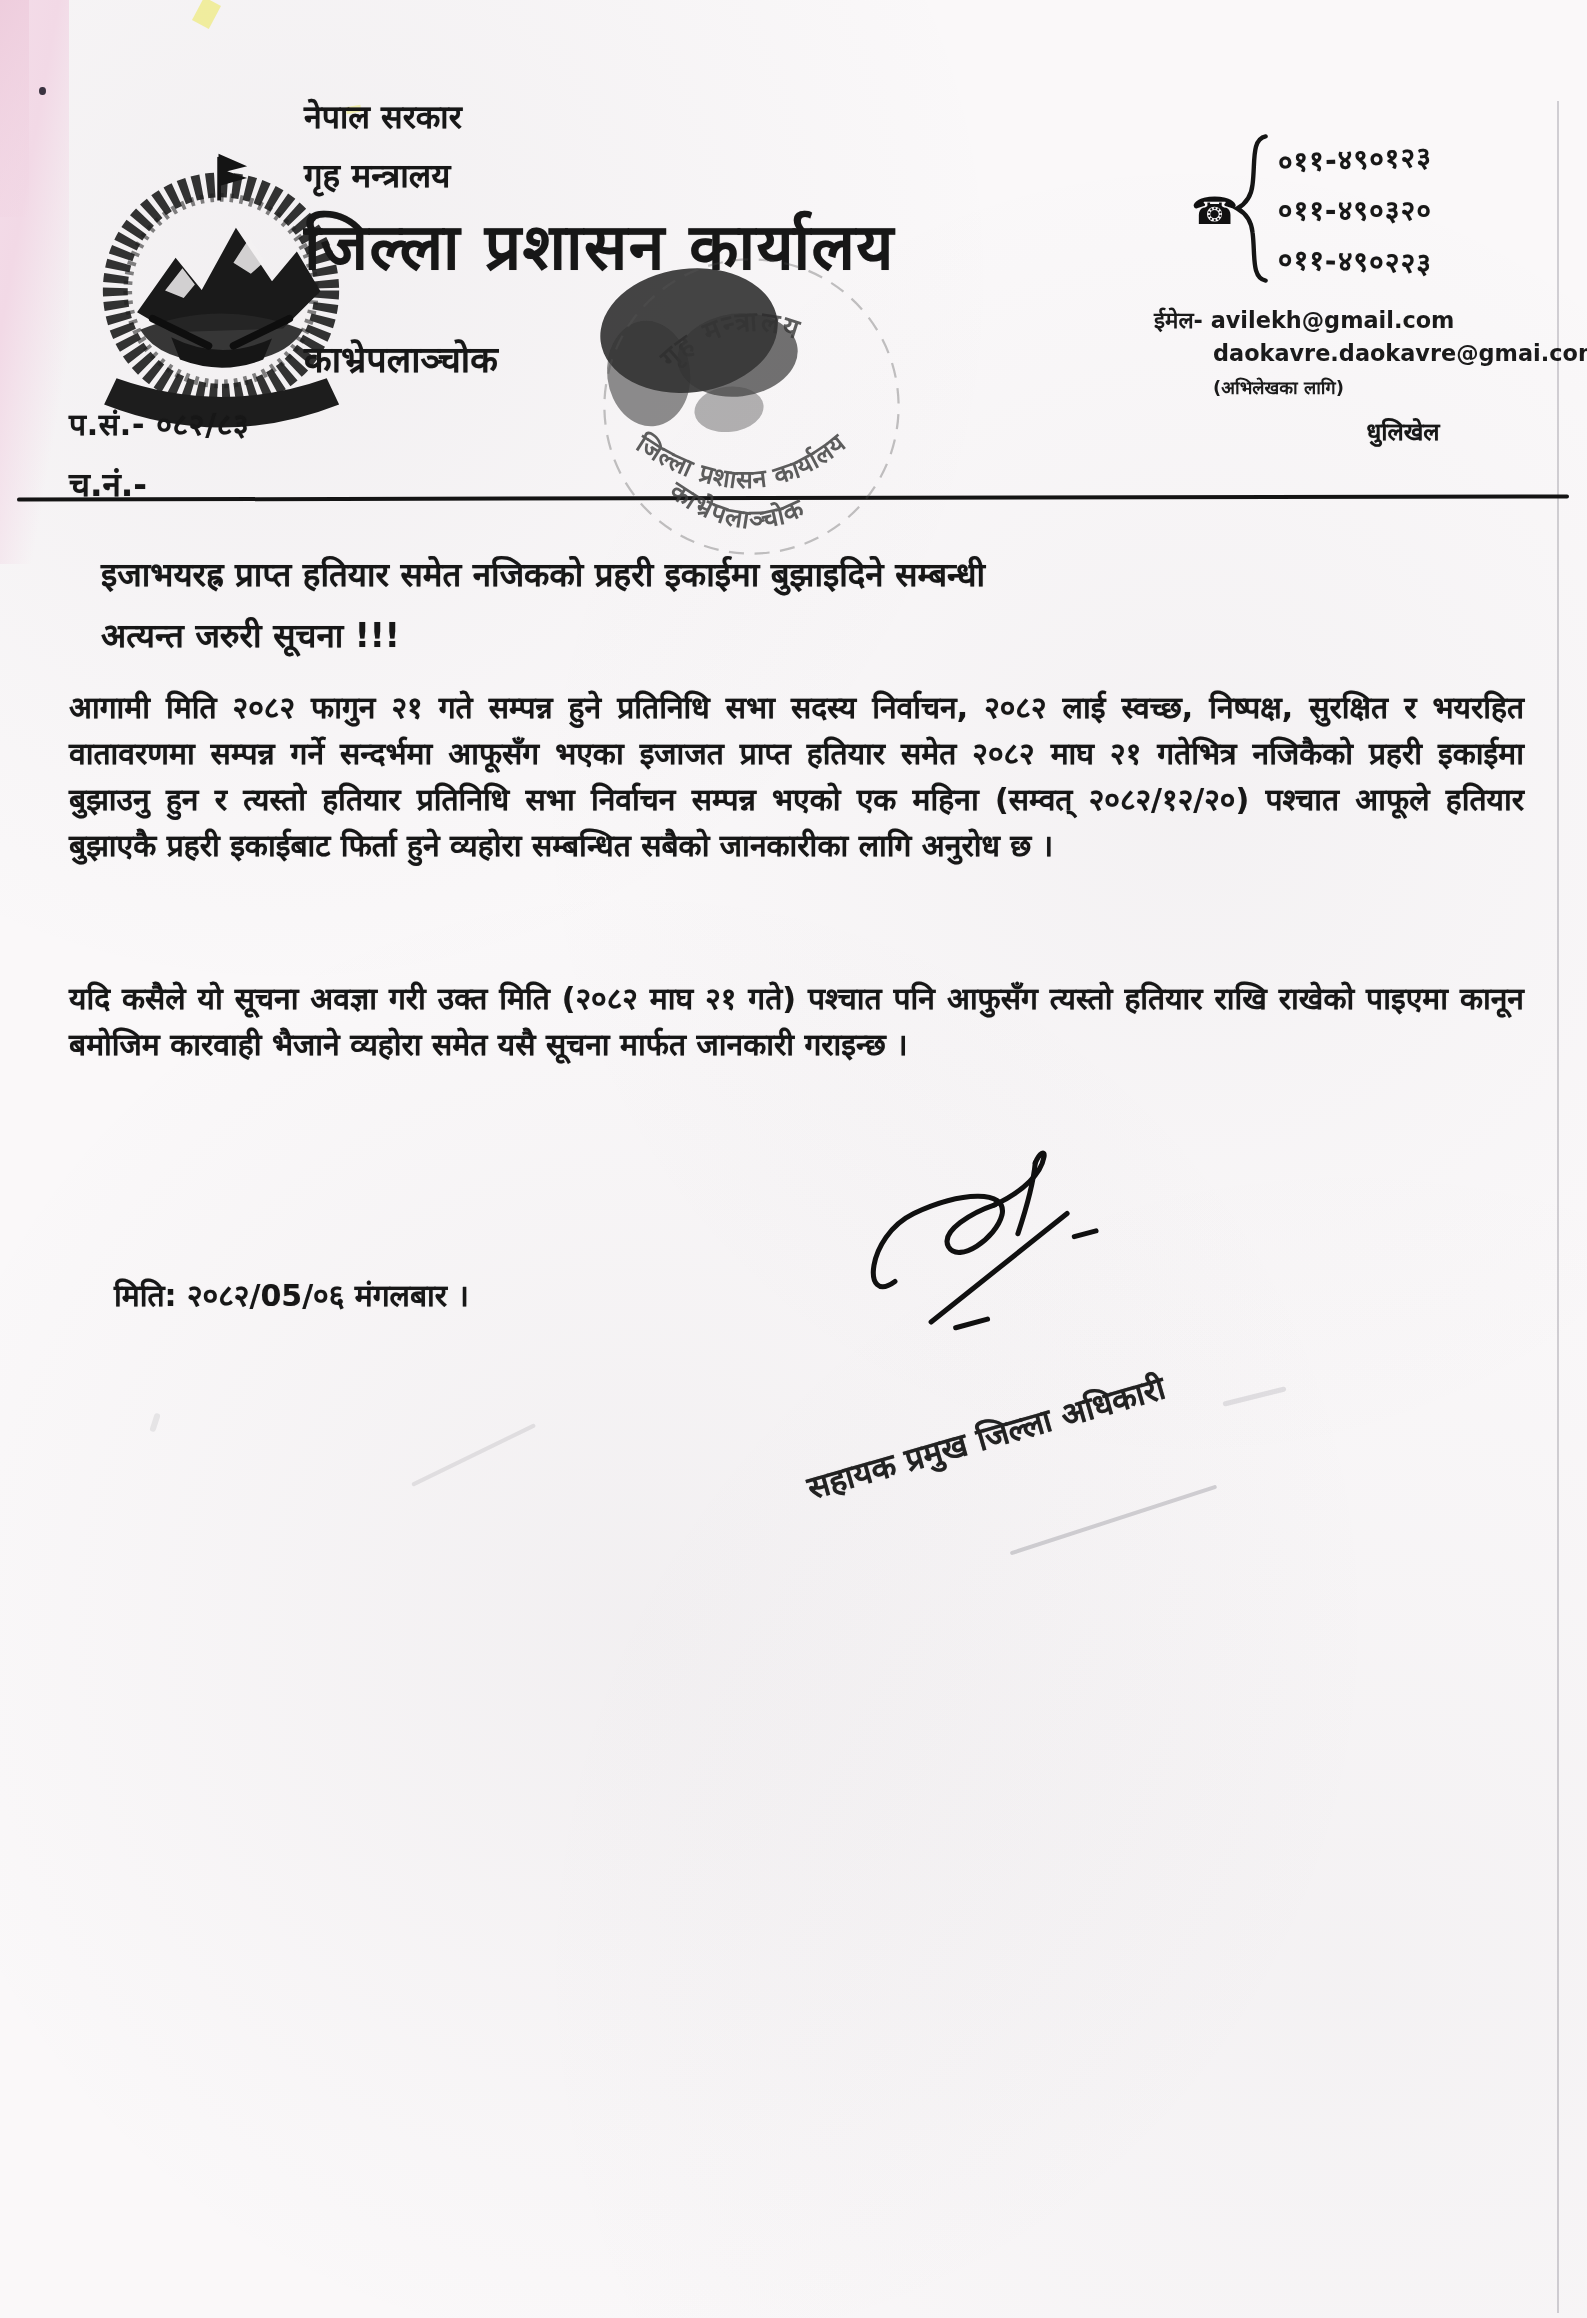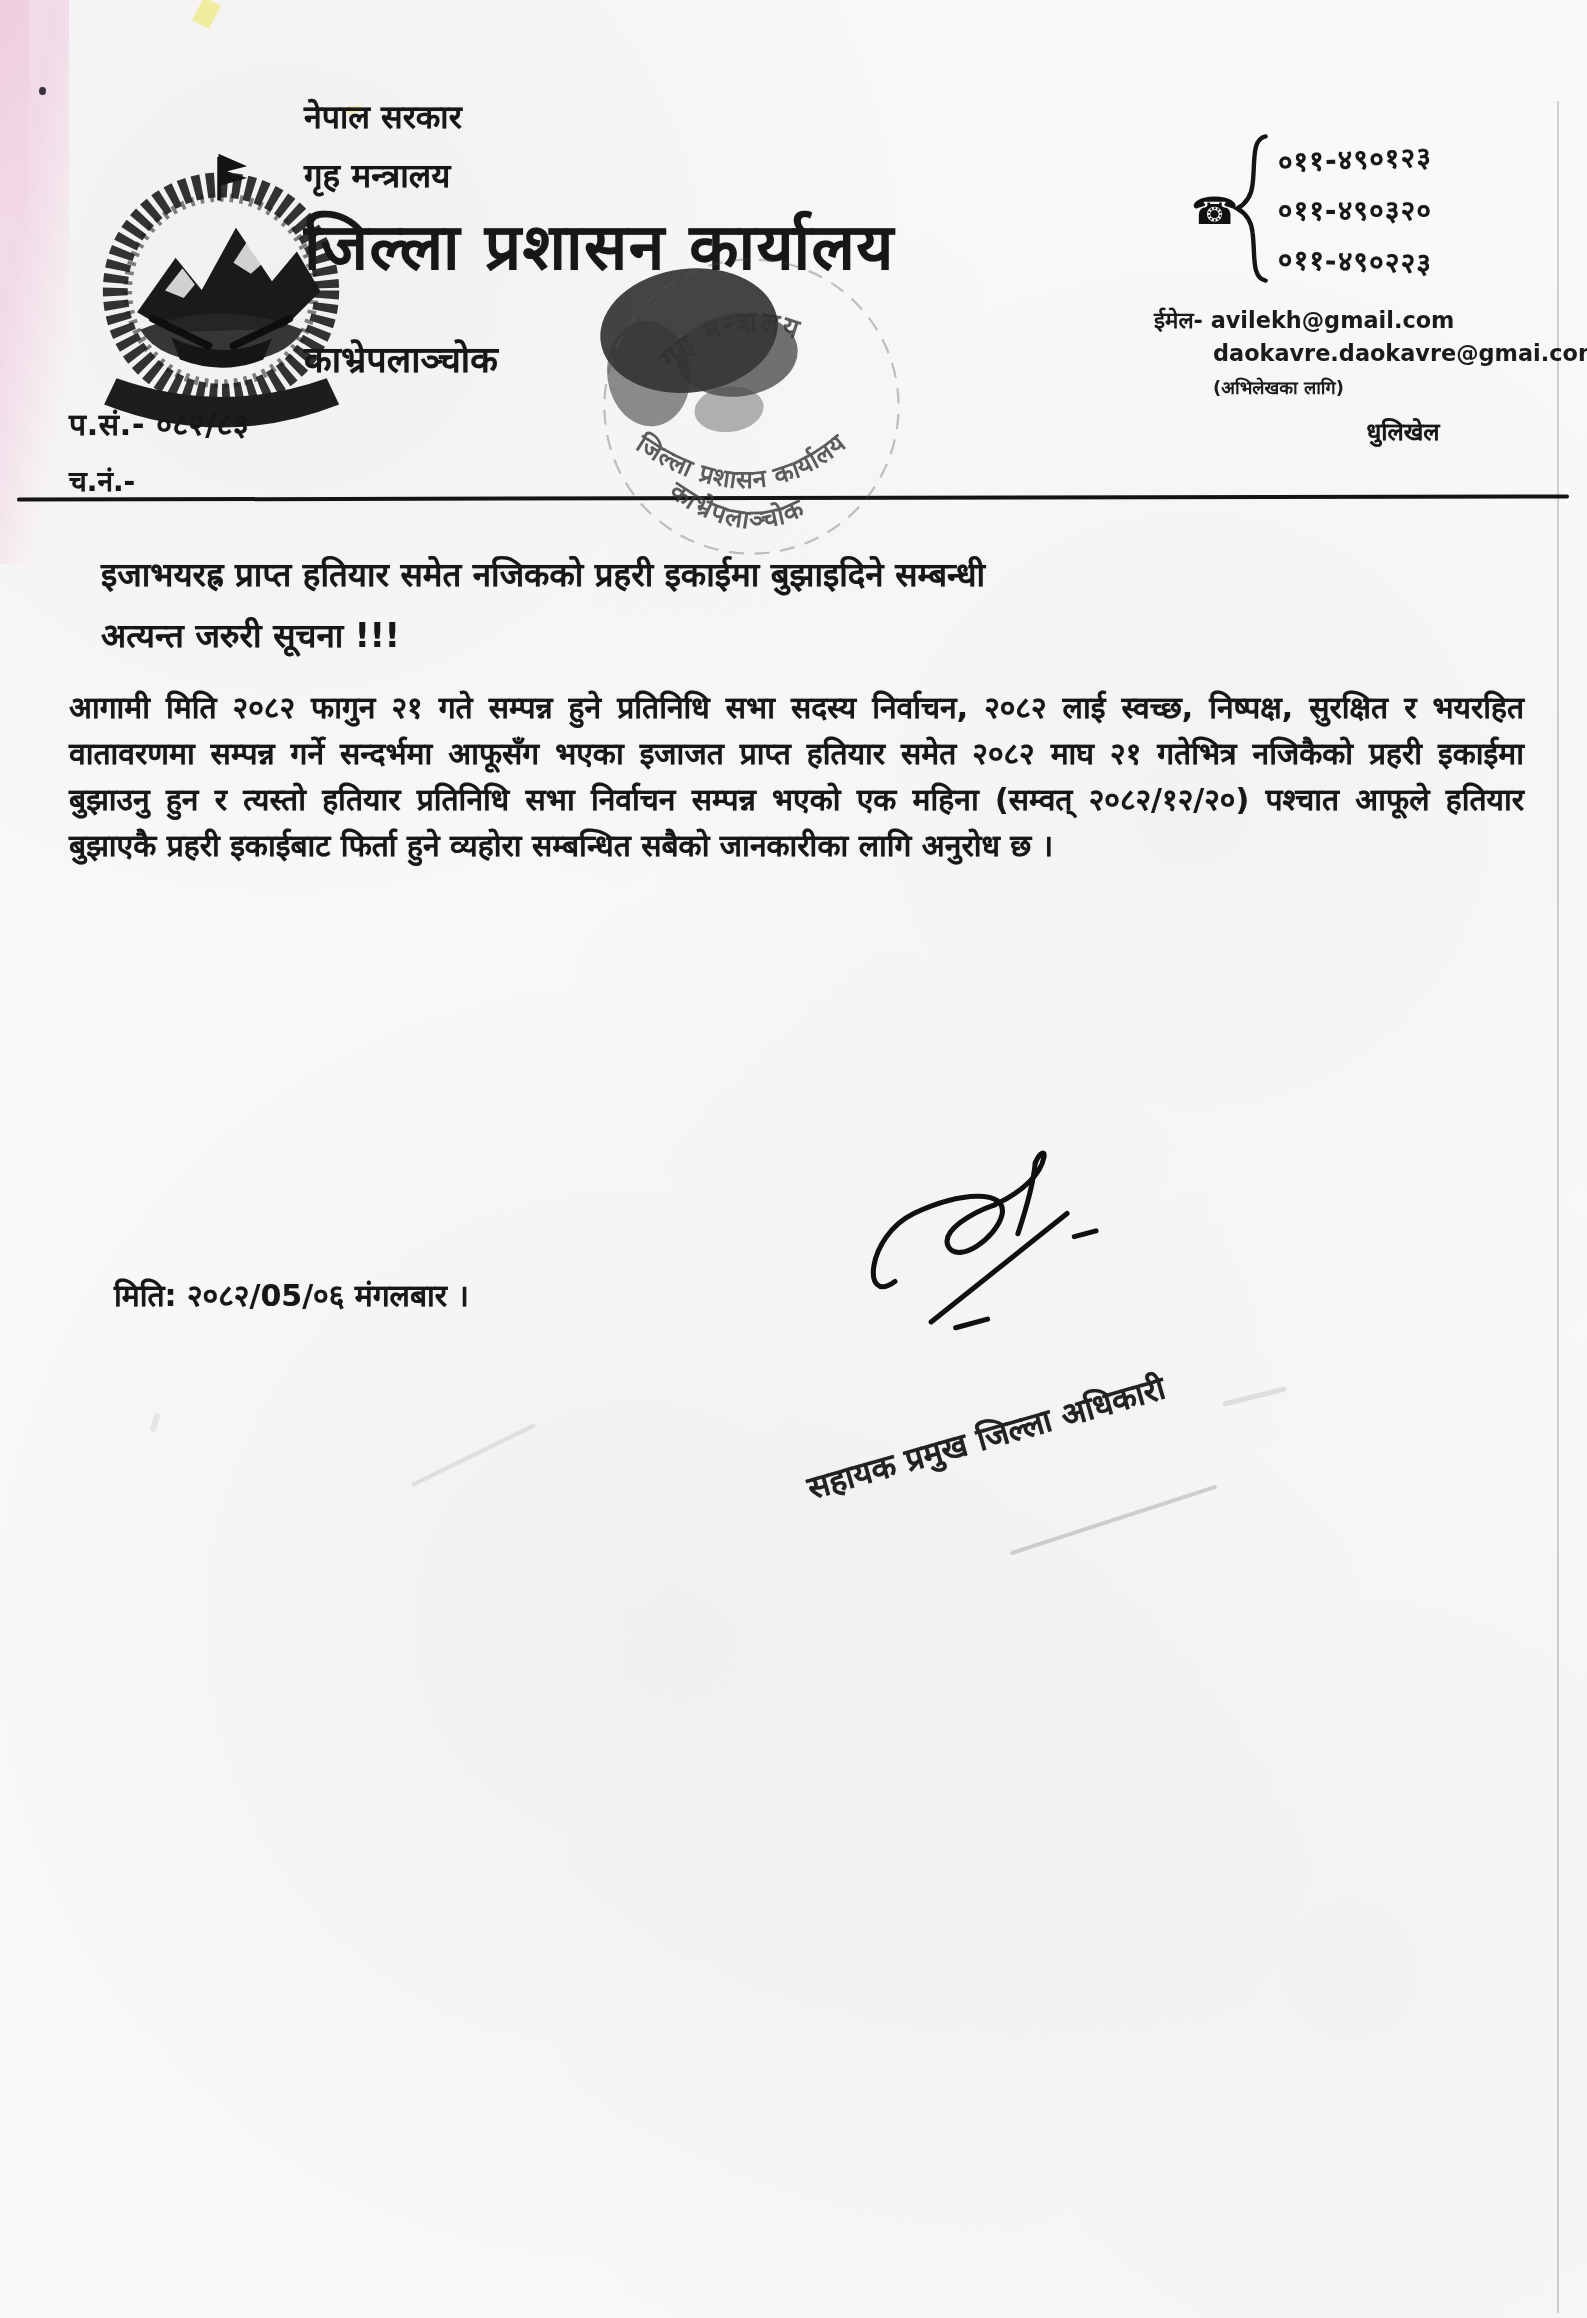--- a/index.html
+++ b/index.html
@@ -44,21 +44,21 @@
   .phones div{line-height:51px;}
   .phones div:nth-child(1){transform:rotate(-2deg);}
   .phones div:nth-child(3){transform:rotate(1.5deg);}
   
   .emailrow{left:1154px;top:304px;font-size:22.4px;font-weight:bold;white-space:nowrap;}
   .email2{left:1213px;top:340px;font-size:22.4px;font-weight:bold;white-space:nowrap;}
   .emailnote{left:1213px;top:375px;font-size:18px;font-weight:bold;}
   .place{left:1309px;top:414px;width:188px;font-size:24px;font-weight:bold;text-align:center;}
   
   .refline{left:69px;top:403px;font-size:30px;font-weight:bold;letter-spacing:0.7px;}
-  .chalani{left:69px;top:461px;font-size:28px;font-weight:bold;}
+  .chalani{left:69px;top:461px;font-size:33px;font-weight:bold;}
   .rule{left:17.4px;top:496px;width:1552px;height:4.3px;background:#141414;transform:rotate(-.12deg);border-radius:2.2px;}
   
   .stampwrap{left:578px;top:233px;width:347px;height:347px;transform:rotate(-7deg);opacity:.93;}
   
   .title1{left:101px;top:551px;width:1388px;font-size:33px;font-weight:bold;}
   .title2{left:101px;top:612px;width:1388px;font-size:33px;font-weight:bold;}
   .para{left:69px;width:1455px;font-size:30px;line-height:46px;text-align:justify;font-weight:600;}
   .p1{top:685px;}
   .p2{top:976px;}
   
@@ -161,20 +161,21 @@
         <ellipse cx="200" cy="230" rx="46" ry="30" fill="#3a3a3a" opacity=".4"></ellipse>
       </g>
       <circle cx="230" cy="230" r="195" fill="none" stroke="#4a4a4a" stroke-width="3" opacity=".35" stroke-dasharray="20 14"></circle>
     </svg>
   </div>
 
   <div class="abs title1 center ink">इजाभयरह्र प्राप्त हतियार समेत नजिकको प्रहरी इकाईमा बुझाइदिने सम्बन्धी</div>
   <div class="abs title2 center ink">अत्यन्त जरुरी सूचना !!!</div>
 
   <div class="abs para p1 ink">आगामी मिति २०८२ फागुन २१ गते सम्पन्न हुने प्रतिनिधि सभा सदस्य निर्वाचन, २०८२ लाई स्वच्छ, निष्पक्ष, सुरक्षित र भयरहित वातावरणमा सम्पन्न गर्ने सन्दर्भमा आफूसँग भएका इजाजत प्राप्त हतियार समेत २०८२ माघ २१ गतेभित्र नजिकैको प्रहरी इकाईमा बुझाउनु हुन र त्यस्तो हतियार प्रतिनिधि सभा निर्वाचन सम्पन्न भएको एक महिना (सम्वत् २०८२/१२/२०) पश्चात आफूले हतियार बुझाएकै प्रहरी इकाईबाट फिर्ता हुने व्यहोरा सम्बन्धित सबैको जानकारीका लागि अनुरोध छ ।</div>
+  <div class="abs para p2 ink">यदि कसैले यो सूचना अवज्ञा गरी उक्त मिति (२०८२ माघ २१ गते) पश्चात पनि आफुसँग त्यस्तो हतियार राखि राखेको पाइएमा कानून बमोजिम कारवाही भैजाने व्यहोरा समेत यसै सूचना मार्फत जानकारी गराइन्छ ।</div>
 
   <div class="abs dateline ink">मिति: २०८२/05/०६ मंगलबार ।</div>
 
   <div class="abs sig">
     <svg width="311" height="239" viewBox="0 0 430 330">
       <g fill="none" stroke="#101010" stroke-width="7" stroke-linecap="round">
         <path d="M58,212 C12,246 18,150 84,118 C148,88 214,84 206,120 C198,152 146,188 132,164 C120,142 166,116 196,106"></path>
         <path d="M196,106 C238,86 260,62 264,40 C266,30 258,34 252,48"></path>
         <path d="M108,268 L296,118"></path>
         <path d="M252,48 C250,70 240,110 228,146"></path>

